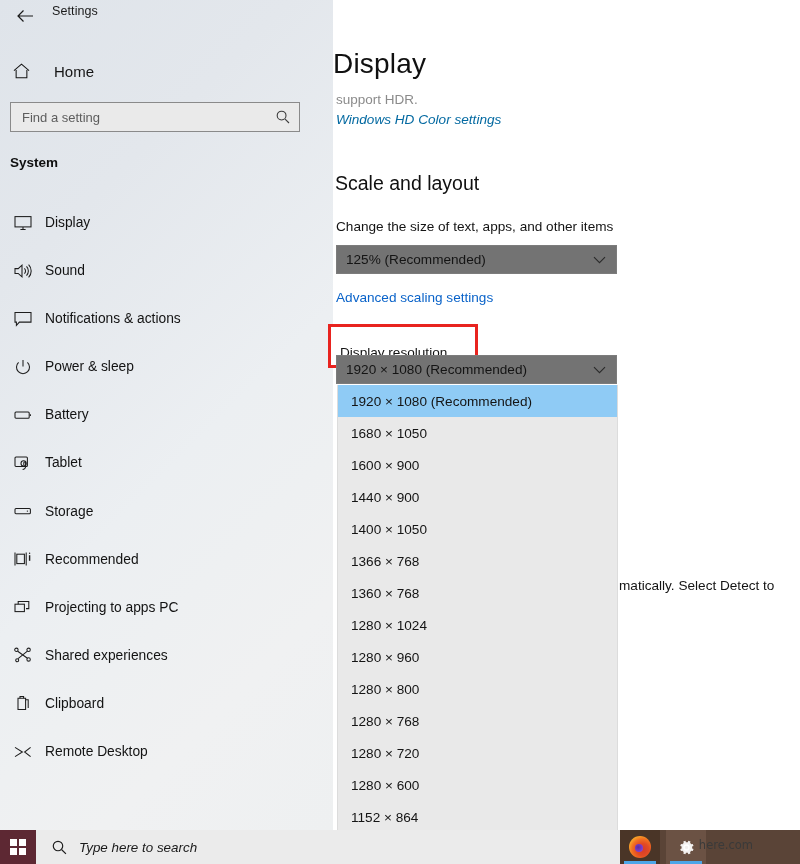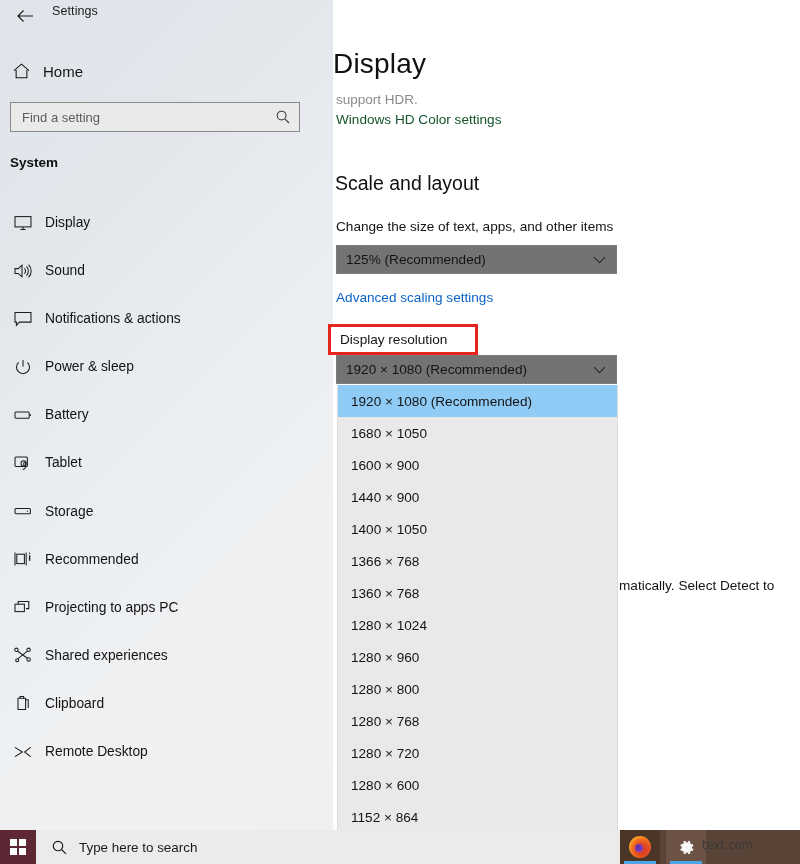--- a/index.html
+++ b/index.html
@@ -32,21 +32,21 @@
     position: absolute; left: 52px; top: 4px;
     font-size: 12.5px; color: #1b1b1b; letter-spacing: .1px;
   }
 
   .home-row {
     position: absolute; left: 0; top: 55px;
     width: 300px; height: 32px;
     display: flex; align-items: center;
   }
   .home-icon { width: 34px; display: flex; justify-content: center; color: #151515; margin-left: 4px;}
-  .home-label { font-size: 15px; color: #151515; margin-left: 5px; text-align: right; }
+  .home-label { font-size: 15px; color: #151515; margin-left: 16px; text-align: right; }
 
   .search-box {
     position: absolute; left: 10px; top: 102px;
     width: 290px; height: 30px;
     background: #eaeaea;
     border: 1px solid #8a8a8a;
     display: flex; align-items: center;
   }
   .search-box .ph {
     font-size: 13px; color: #5d5d5d; margin-left: 11px; flex: 1;
@@ -82,21 +82,21 @@
     position: absolute; left: 3px; top: 92px;
     font-size: 13.5px; color: #8b8b8b;
   }
   .page-title {
     position: absolute; left: 0px; top: 48px;
     font-size: 28px; color: #101010; font-weight: normal;
     background: #ffffff; padding-right: 6px; letter-spacing: .2px;
   }
   .hd-link {
     position: absolute; left: 3px; top: 112px;
-    font-size: 13.6px; color: #14532d;
+    font-size: 13.6px; color: #0369a1; font-style: italic;
   }
   .scale-head {
     position: absolute; left: 2px; top: 172px;
     font-size: 19.5px; color: #101010; font-weight: normal;
   }
   .scale-label {
     position: absolute; left: 3px; top: 219px;
     font-size: 13.6px; color: #141414;
   }
   .combo {
@@ -112,21 +112,21 @@
   #res-combo   { left: 3px; top: 355px; }
 
   .adv-link {
     position: absolute; left: 3px; top: 290px;
     font-size: 13.6px; color: #0a63c9;
   }
   .res-label-wrap {
     position: absolute; left: -5px; top: 324px;
     border: 3px solid #e8231f;
     background: #ffffff;
-    padding: 3px 28px 4px 9px;
+    padding: 16px 28px 4px 9px;
   }
   .res-label-wrap .txt { font-size: 13.6px; color: #141414; }
 
   .behind-text {
     position: absolute; left: 286px; top: 578px;
     font-size: 13.6px; color: #141414; white-space: nowrap;
   }
 
   
   .dropdown {
@@ -157,21 +157,21 @@
     background: #5d2833;
     display: flex; align-items: center; justify-content: center;
   }
   .win-logo { display: grid; grid-template-columns: 7px 7px; grid-template-rows: 7px 7px; gap: 2px; }
   .win-logo i { background: #ffffff; display: block; }
   .tb-search {
     position: absolute; left: 36px; top: 0; width: 298px; height: 34px;
     display: flex; align-items: center;
   }
   .tb-search .mag { margin-left: 16px; color: #1d1d1d; display: flex; }
-  .tb-search .txt { font-size: 13.4px; color: #1a1a1a; margin-left: 12px; }
+  .tb-search .txt { font-size: 13.4px; color: #1a1a1a; margin-left: 12px; font-style: italic; }
 
   .tb-right {
     position: absolute; left: 620px; top: 0; width: 180px; height: 34px;
     background: #5a4437;
   }
   .tb-app {
     position: absolute; top: 0; width: 40px; height: 34px;
     display: flex; align-items: center; justify-content: center;
   }
   #tb-firefox { left: 0px; background: #4a3527; }
@@ -476,15 +476,15 @@
             <path d="M10 6.6a3.4 3.4 0 1 0 0 6.8 3.4 3.4 0 0 0 0-6.8zm0 5.2a1.8 1.8 0 1 1 0-3.6 1.8 1.8 0 0 1 0 3.6z"></path>
             <path d="M17.4 11.5l-1.5-.5a6 6 0 0 0 0-2l1.5-.5-.8-2.3-1.5.5a6.2 6.2 0 0 0-1.4-1.4l.5-1.5L11.9 3l-.5 1.5a6 6 0 0 0-2 0L8.9 3 6.6 3.8l.5 1.5a6.2 6.2 0 0 0-1.4 1.4L4.2 6.2 3.4 8.5l1.5.5a6 6 0 0 0 0 2l-1.5.5.8 2.3 1.5-.5c.4.55.85 1 1.4 1.4l-.5 1.5 2.3.8.5-1.5a6 6 0 0 0 2 0l.5 1.5 2.3-.8-.5-1.5a6.2 6.2 0 0 0 1.4-1.4l1.5.5z" opacity=".92"></path>
           </svg>
         </span>
         <span class="tb-underline"></span>
       </div>
     </div>
 
   </div>
 
-  <div class="watermark">text.com</div>
+  <div class="watermark">here.com</div>
 
 </div>
 
 </body></html>

